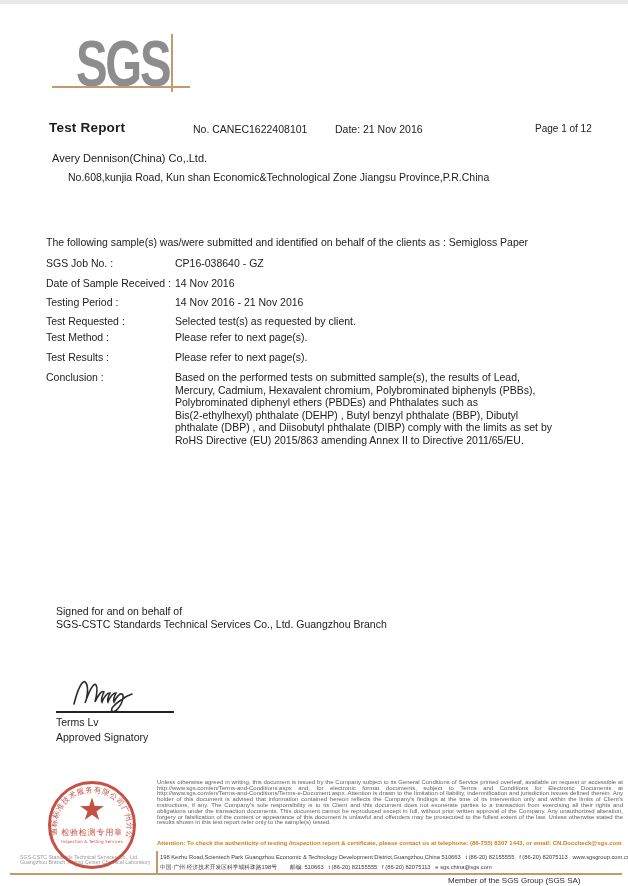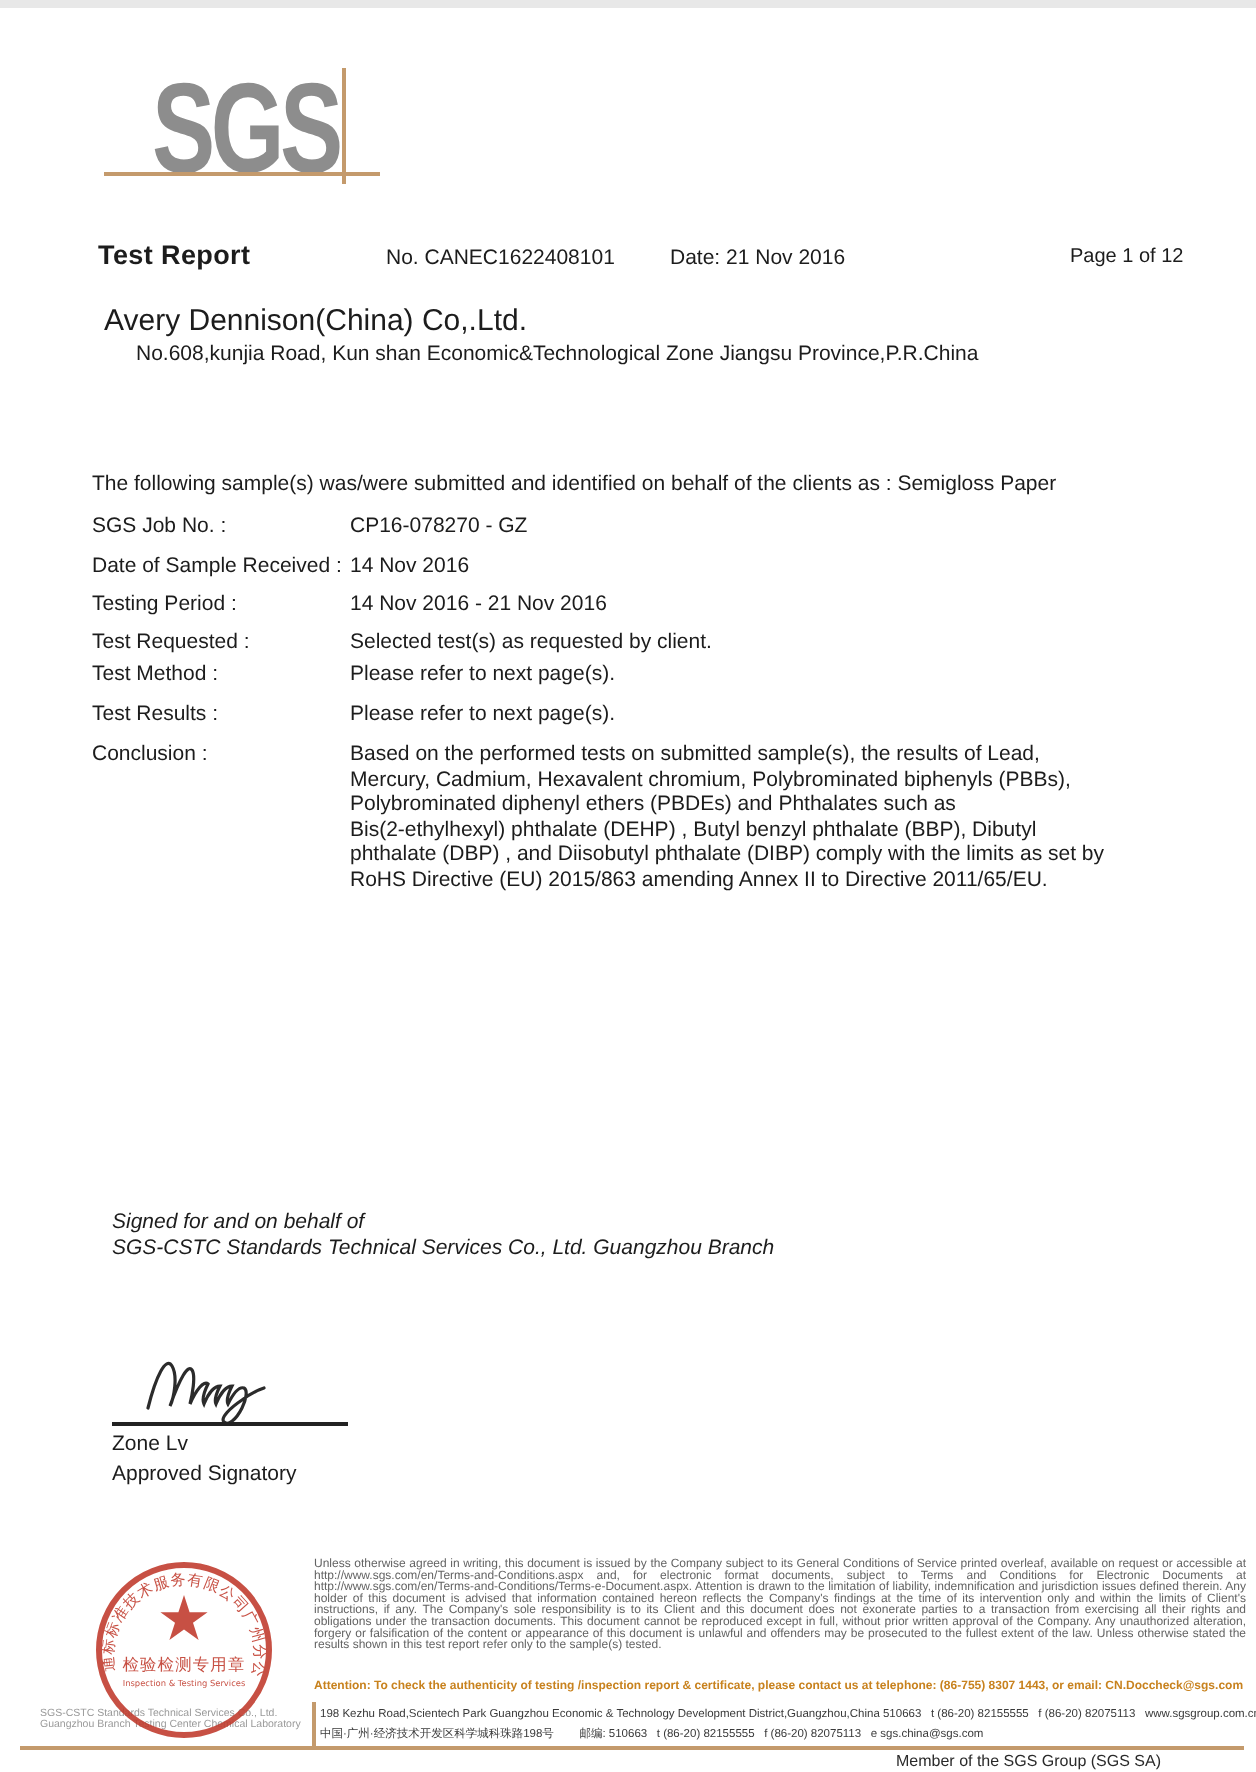--- a/index.html
+++ b/index.html
@@ -15,30 +15,30 @@
     letter-spacing:-3px;line-height:64px;transform:scaleX(0.74);transform-origin:left top;
   }
   .tan-hline{height:2px;background:#c49a6c;}
   .tan-vline{width:2px;background:#c49a6c;}
   
   #report-title{left:49px;top:116px;font-size:13.5px;font-weight:bold;letter-spacing:.2px;}
   #report-no{left:193px;top:119px;font-size:10.5px;}
   #report-date{left:335px;top:119px;font-size:10.5px;}
   #report-page{left:497px;top:119px;font-size:10px;padding-left:38px;}
   
-  #client-name{left:52px;top:148px;font-size:15px;}
+  #client-name{left:52px;top:148px;font-size:11px;}
   #client-address{left:52px;top:167px;font-size:10.5px;padding-left:16px;}
   
   #sample-intro{left:46px;top:232px;font-size:10.5px;}
   .frow{left:46px;width:560px;font-size:10.5px;}
   .flabel{position:absolute;left:0;top:0;width:148px;}
   .fvalue{position:absolute;left:129px;top:0;width:400px;}
   .fvalue.multiline{white-space:pre-line;line-height:12.6px;width:378px;}
   
-  #signed-for{left:56px;top:601px;font-size:10.5px;line-height:13px;font-style:italic;}
+  #signed-for{left:56px;top:601px;font-size:10.5px;line-height:13px;}
   #sig-svg{left:68px;top:668px;}
   #sig-line{left:56px;top:707px;width:118px;height:2px;background:#222;}
   #sig-name{left:56px;top:712px;font-size:10.5px;}
   #sig-role{left:56px;top:727px;font-size:10.5px;}
   
   .tiny-wrap{transform:scale(0.5);transform-origin:left top;}
   #legal{left:157px;top:775px;width:466px;height:60px;}
   #legal .tiny-wrap{width:932px;font-size:12px;line-height:11.6px;color:#636363;text-align:justify;}
   #attention{left:157px;top:836px;width:466px;}
   #attention .tiny-wrap{width:932px;font-size:12px;line-height:11.8px;color:#c8821e;font-weight:bold;}
@@ -68,21 +68,21 @@
   <div id="report-date" class="abs">Date: 21 Nov 2016</div>
   <div id="report-page" class="abs">Page 1 of 12</div>
 
   <div id="client-name" class="abs">Avery Dennison(China) Co,.Ltd.</div>
   <div id="client-address" class="abs">No.608,kunjia Road, Kun shan Economic&amp;Technological Zone Jiangsu Province,P.R.China</div>
 
   <div id="sample-intro" class="abs">The following sample(s) was/were submitted and identified on behalf of the clients as : Semigloss Paper</div>
 
   <div class="abs frow" style="top:253px;">
     <span class="flabel">SGS Job No. :</span>
-    <span class="fvalue">CP16-078270 - GZ</span>
+    <span class="fvalue">CP16-038640 - GZ</span>
   </div>
   <div class="abs frow" style="top:273px;">
     <span class="flabel">Date of Sample Received :</span>
     <span class="fvalue">14 Nov 2016</span>
   </div>
   <div class="abs frow" style="top:292px;">
     <span class="flabel">Testing Period :</span>
     <span class="fvalue">14 Nov 2016 - 21 Nov 2016</span>
   </div>
   <div class="abs frow" style="top:311px;">
@@ -106,21 +106,21 @@
 phthalate (DBP) , and Diisobutyl phthalate (DIBP) comply with the limits as set by
 RoHS Directive (EU) 2015/863 amending Annex II to Directive 2011/65/EU.</span>
   </div>
 
   <div id="signed-for" class="abs" style="white-space:pre-line;">Signed for and on behalf of
 SGS-CSTC Standards Technical Services Co., Ltd. Guangzhou Branch</div>
   <svg id="sig-svg" class="abs" width="92" height="42" viewBox="0 0 92 42">
     <path d="M6,32 C10,16 15,6 18,11 C21,16 19,27 17,31 C22,17 26,10 28,13 C30,16 28,26 27,30 C30,23 34,18 36,20 C34,24 33,28 34,30 C36,25 39,21 42,21 C40,25 39,28 40,30 C42,25 45,21 48,21 C46,25 45,28 46,30 C48,26 51,21 54,22 C56,23 55,28 53,32 C50,38 46,41 44,39 C42,37 47,32 53,28 C57,25 61,23 64,22" stroke="#2b2b2b" stroke-width="1.6" fill="none" stroke-linecap="round"></path>
   </svg>
   <div id="sig-line" class="abs"></div>
-  <div id="sig-name" class="abs">Zone Lv</div>
+  <div id="sig-name" class="abs">Terms Lv</div>
   <div id="sig-role" class="abs">Approved Signatory</div>
 
   <div id="lab-lines" class="abs">
     <div class="tiny-wrap">
       <div>SGS-CSTC Standards Technical Services Co., Ltd.</div>
       <div>Guangzhou Branch Testing Center Chemical Laboratory</div>
     </div>
   </div>
 
   <svg id="stamp" class="abs" width="90" height="90" viewBox="0 0 90 90">

